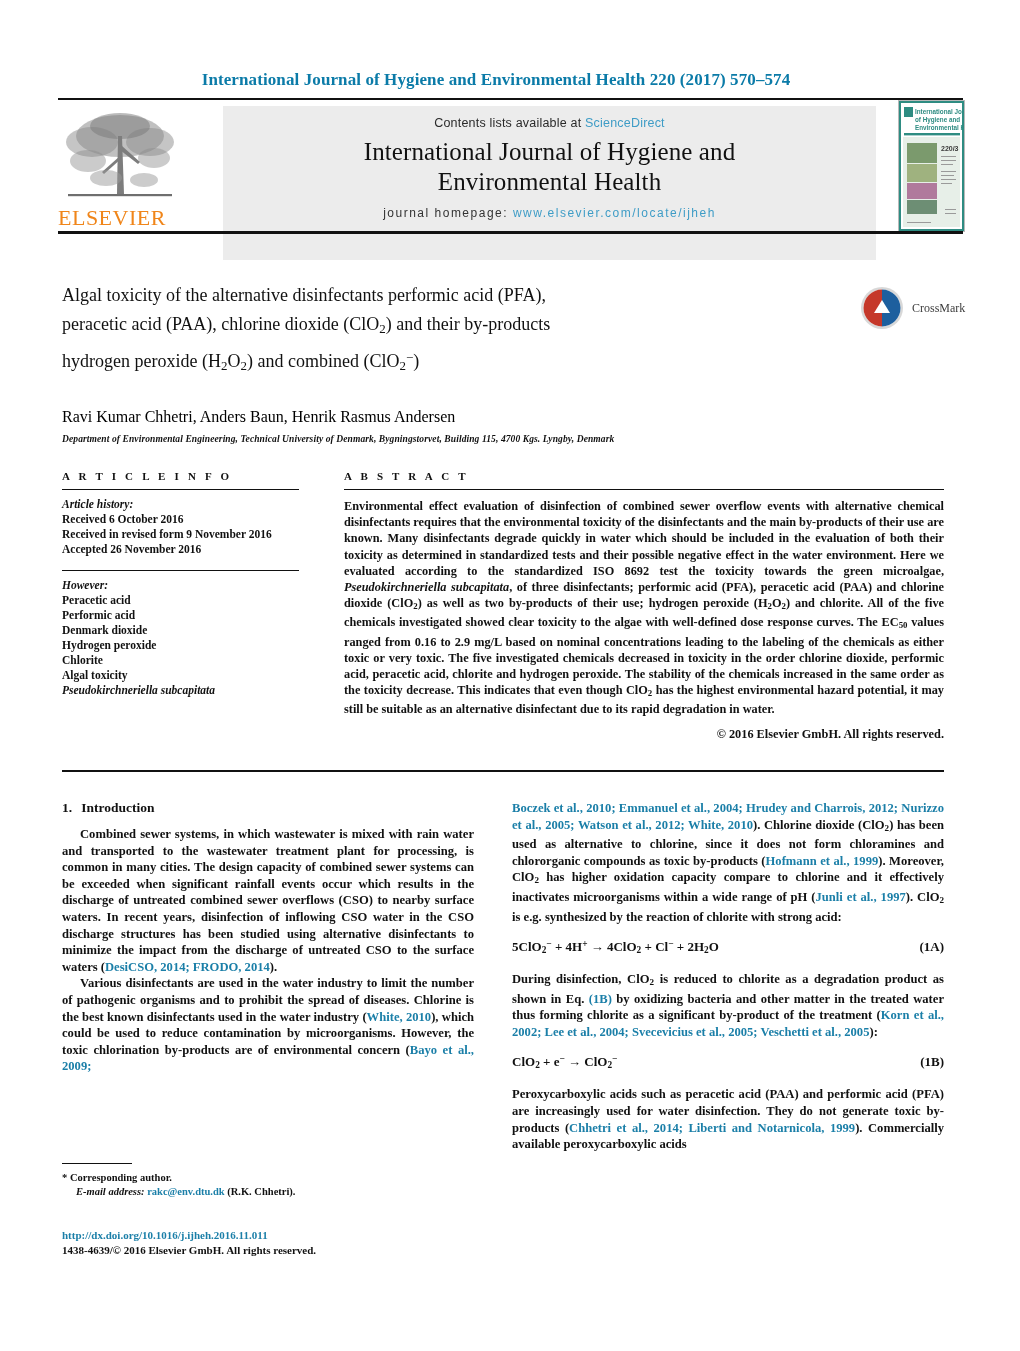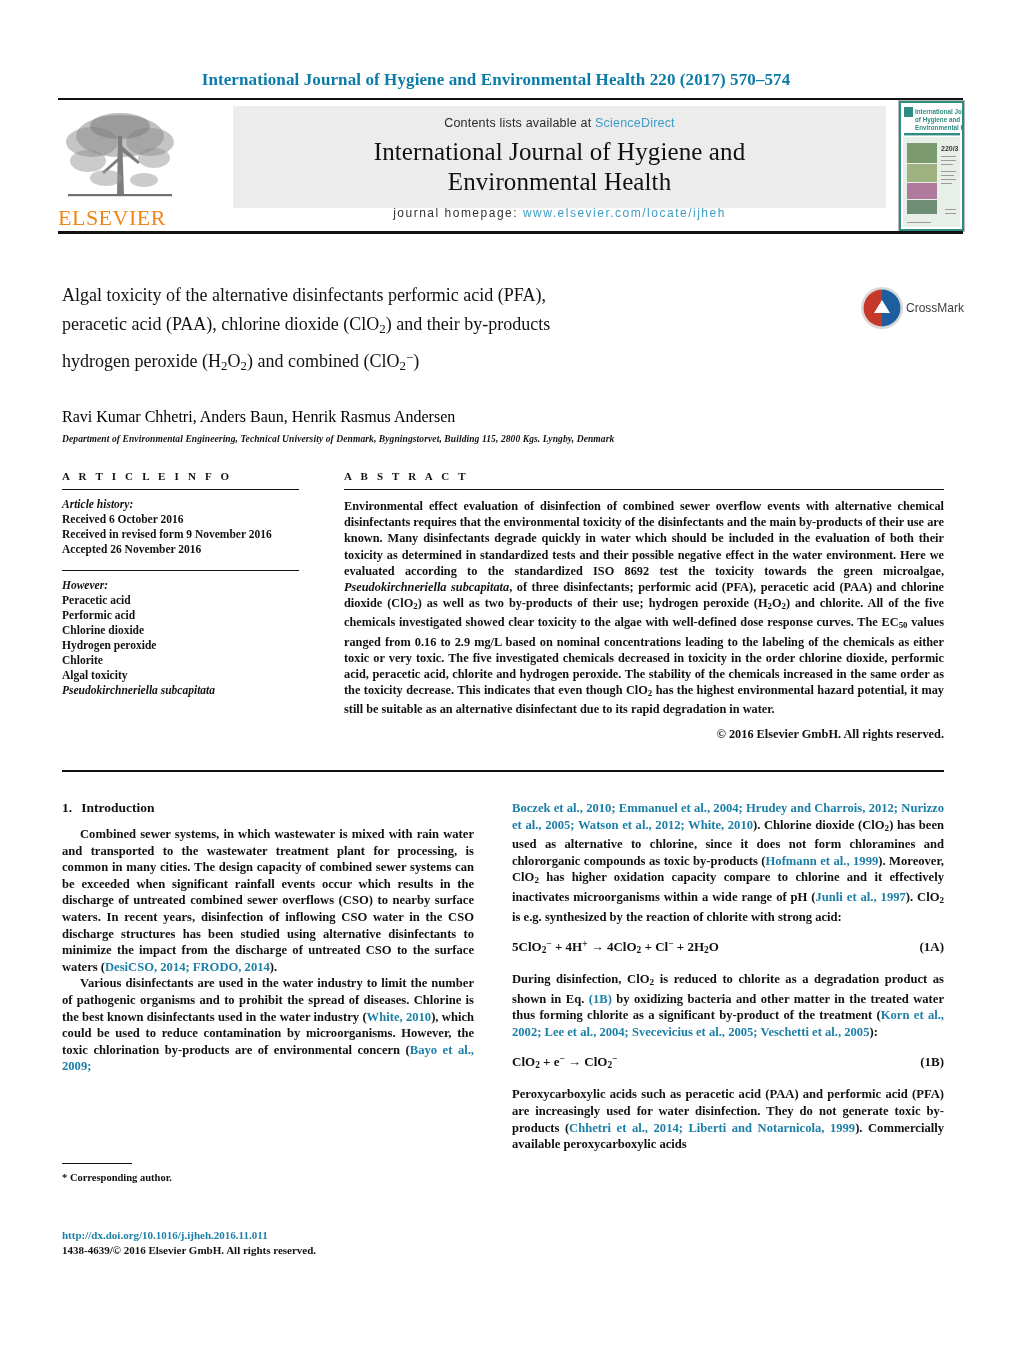--- a/index.html
+++ b/index.html
@@ -65,24 +65,24 @@
     width: 122px;
     font-family: "Liberation Serif", serif;
     font-size: 22px;
     letter-spacing: 0.5px;
     color: #f08519;
     font-weight: normal;
     line-height: 22px;
   }
   .journal-banner {
     position: absolute;
-    left: 175px;
+    left: 165px;
     top: 8px;
     width: 653px;
-    height: 102px;
+    height: 154px;
     background: #ececec;
     text-align: center;
   }
   .contents-line {
     margin-top: 10px;
     font-family: "Liberation Sans", sans-serif;
     font-size: 12.5px;
     color: #2a2a2a;
     letter-spacing: 0.2px;
   }
@@ -157,23 +157,23 @@
   }
   .crossmark {
     position: absolute;
     left: 860px;
     top: 286px;
     width: 95px;
     height: 50px;
   }
   .crossmark-label {
     position: absolute;
-    left: 46px;
+    left: 52px;
     top: 15px;
-    font-family: Liberation Sans, sans-serif;
+    font-family: Liberation Serif, serif;
     font-size: 12px;
     color: #3c3c3c;
   }
 
   .info-col {
     position: absolute;
     left: 62px;
     top: 470px;
     width: 237px;
   }
@@ -416,21 +416,21 @@
 
   <div class="titleblock">
     <h1 class="article-title">
       <span>Algal toxicity of the alternative disinfectants performic acid (PFA),</span><br>
       <span>peracetic acid (PAA), chlorine dioxide (ClO</span><sub>2</sub><span>) and their by-products</span><br>
       <span>hydrogen peroxide (H</span><sub>2</sub><span>O</span><sub>2</sub><span>) and combined (ClO</span><sub>2</sub><sup>−</sup><span>)</span>
     </h1>
     <div class="authors">
       <span>Ravi Kumar Chhetri, Anders Baun, Henrik Rasmus Andersen</span>
     </div>
-    <div class="affil">Department of Environmental Engineering, Technical University of Denmark, Bygningstorvet, Building 115, 2800 Kgs. Lyngby, Denmark</div>
+    <div class="affil">Department of Environmental Engineering, Technical University of Denmark, Bygningstorvet, Building 115, 4700 Kgs. Lyngby, Denmark</div>
   </div>
 
   <div class="crossmark">
     <svg width="44" height="44" viewBox="0 0 44 44">
       <circle cx="22" cy="22" r="21" fill="#d8d8d8"></circle>
       <circle cx="22" cy="22" r="18.5" fill="#ffffff"></circle>
       <path d="M22 3.5 A18.5 18.5 0 0 0 22 40.5 Z" fill="#c5382a"></path>
       <path d="M22 3.5 A18.5 18.5 0 0 1 22 40.5 Z" fill="#1d5f9e"></path>
       <path d="M22 14 L30 27 L14 27 Z" fill="#ffffff"></path>
     </svg>
@@ -444,21 +444,21 @@
       <div class="it">Article history:</div>
       <div>Received 6 October 2016</div>
       <div>Received in revised form 9 November 2016</div>
       <div>Accepted 26 November 2016</div>
     </div>
     <div class="kw-rule"></div>
     <div class="kw-body">
       <div class="kw-title">However:</div>
       <div>Peracetic acid</div>
       <div>Performic acid</div>
-      <div>Chlorine dioxide</div>
+      <div>Denmark dioxide</div>
       <div>Hydrogen peroxide</div>
       <div>Chlorite</div>
       <div>Algal toxicity</div>
       <div class="kw-species">Pseudokirchneriella subcapitata</div>
     </div>
   </div>
 
   <div class="abs-col">
     <div class="sec-head">A B S T R A C T</div>
     <div class="hr-thin"></div>
@@ -506,20 +506,25 @@
     </p>
   </div>
 
   <div class="footnote">
     <div class="fn-rule"></div>
     <div class="fn-text">
       <div>
         <span>*</span>
         <span>Corresponding author.</span>
       </div>
+      <div style="padding-left:14px;">
+        <span class="it">E-mail address:</span>
+        <span class="lnk">rakc@env.dtu.dk</span>
+        <span>(R.K. Chhetri).</span>
+      </div>
     </div>
   </div>
 
   <div class="doi-block">
     <div class="doi">http://dx.doi.org/10.1016/j.ijheh.2016.11.011</div>
     <div>1438-4639/© 2016 Elsevier GmbH. All rights reserved.</div>
   </div>
 
 </div>
 

